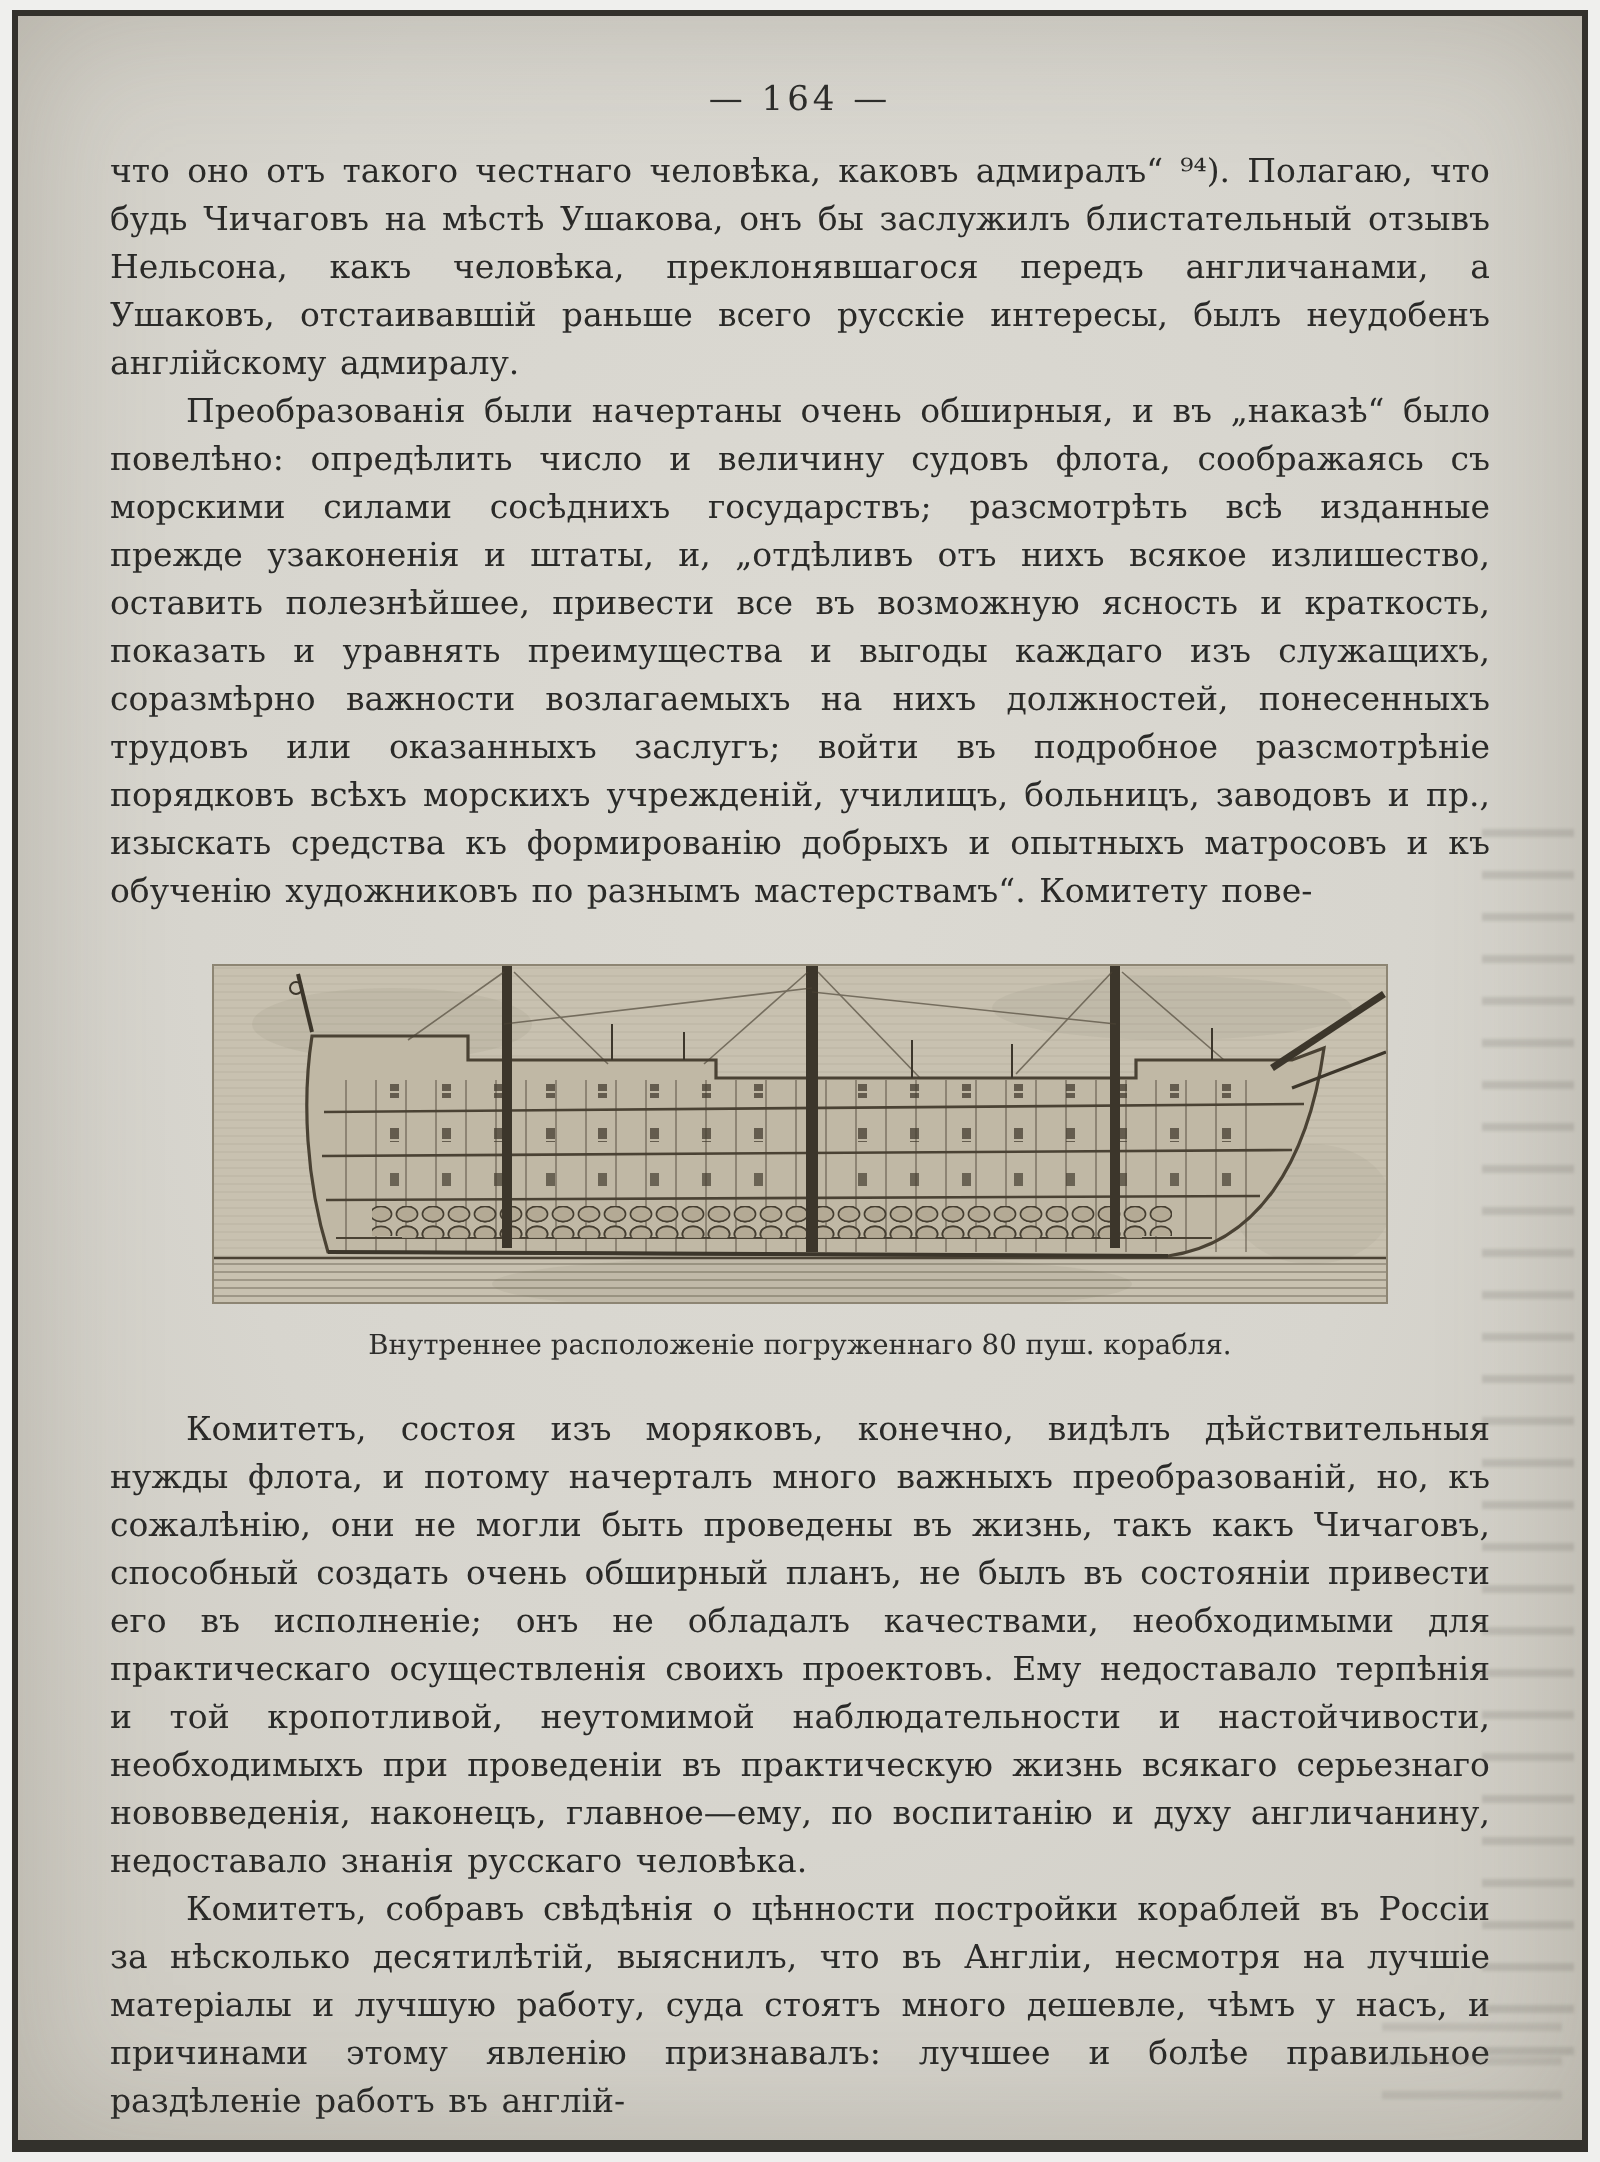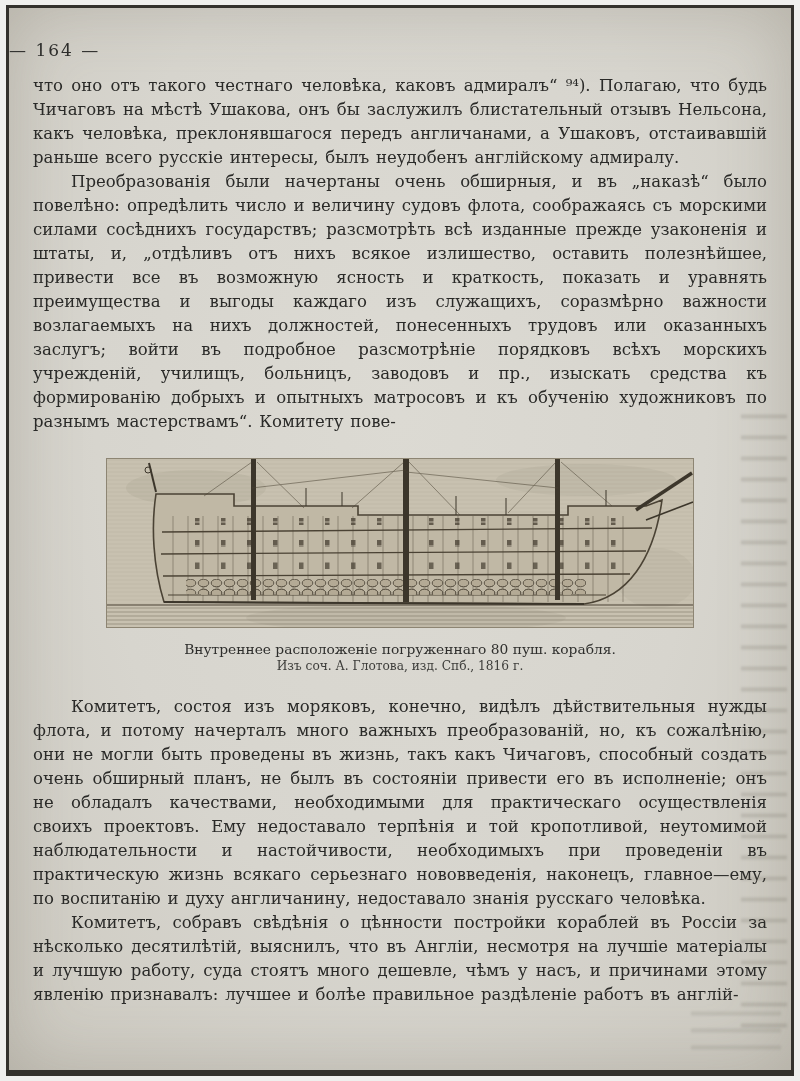--- a/index.html
+++ b/index.html
@@ -16,27 +16,27 @@
   }
   .paper {
     position: absolute;
     left: 9px; top: 8px; right: 9px; bottom: 11px;
     background: radial-gradient(ellipse at 50% 38%, #dcdad3 0%, #d7d5ce 55%, #ccc9c0 100%);
     box-shadow: inset 0 0 70px rgba(110,105,90,0.28);
     overflow: hidden;
   }
   .pagenum {
     margin-top: 32px;
-    text-align: left;
+    text-align: center;
     font-size: 17px;
     letter-spacing: 2px;
     color: #2d2d2b;
   }
   .content {
-    padding: 0 24px;
+    padding: 0 46px;
     color: #2a2a28;
   }
   .content p {
     margin: 0;
     font-size: 16.5px;
     line-height: 24px;
     text-align: justify;
     word-spacing: 1.5px;
   }
   .content p.indent { text-indent: 38px; }
@@ -178,21 +178,20 @@
         <line x1="400" y1="57" x2="400" y2="40"></line>
         <line x1="500" y1="48" x2="500" y2="32"></line>
       </g>
 
       <line x1="58" y1="144" x2="478" y2="146" stroke="#3c362b" stroke-width="2"></line>
 
       <rect x="0.5" y="0.5" width="587" height="169" fill="none" stroke="#8d8573" stroke-width="1"></rect>
     </svg>
 
     <div class="caption-title">Внутреннее расположеніе погруженнаго 80 пуш. корабля.</div>
-    <div class="caption-source">Изъ соч. А. Глотова, изд. Спб., 1816 г.</div>
   </div>
 
   <div class="content body-2">
     <p class="indent">Комитетъ, состоя изъ моряковъ, конечно, видѣлъ дѣйствительныя нужды флота, и потому начерталъ много важныхъ преобразованій, но, къ сожалѣнію, они не могли быть проведены въ жизнь, такъ какъ Чичаговъ, способный создать очень обширный планъ, не былъ въ состояніи привести его въ исполненіе; онъ не обладалъ качествами, необходимыми для практическаго осуществленія своихъ проектовъ. Ему недоставало терпѣнія и той кропотливой, неутомимой наблюдательности и настойчивости, необходимыхъ при проведеніи въ практическую жизнь всякаго серьезнаго нововведенія, наконецъ, главное—ему, по воспитанію и духу англичанину, недоставало знанія русскаго человѣка.</p>
     <p class="indent">Комитетъ, собравъ свѣдѣнія о цѣнности постройки кораблей въ Россіи за нѣсколько десятилѣтій, выяснилъ, что въ Англіи, несмотря на лучшіе матеріалы и лучшую работу, суда стоятъ много дешевле, чѣмъ у насъ, и причинами этому явленію признавалъ: лучшее и болѣе правильное раздѣленіе работъ въ англій-</p>
   </div>
 
 
   <div class="bleed-right"></div>
   <div class="bleed-bottom"></div>

